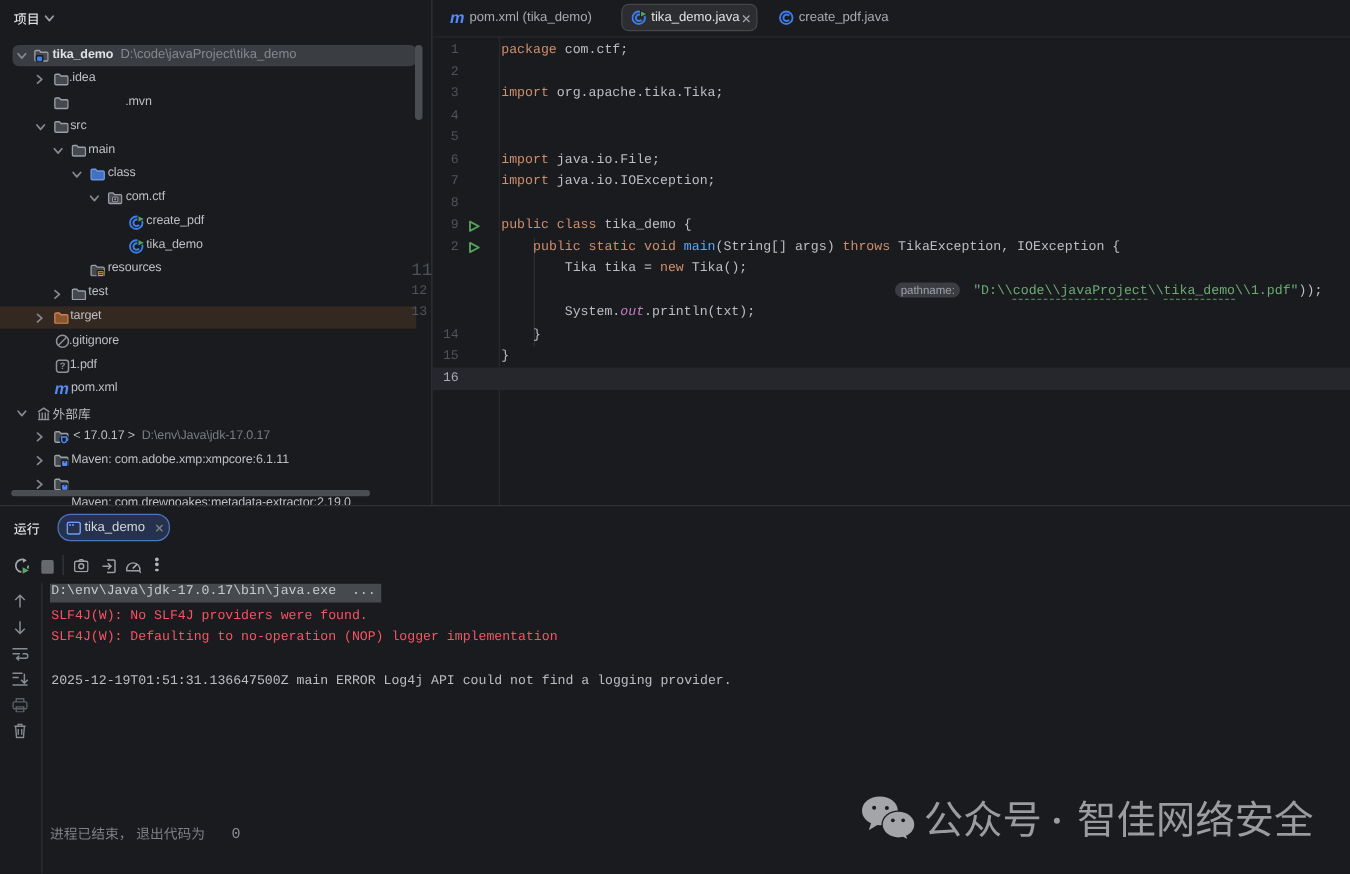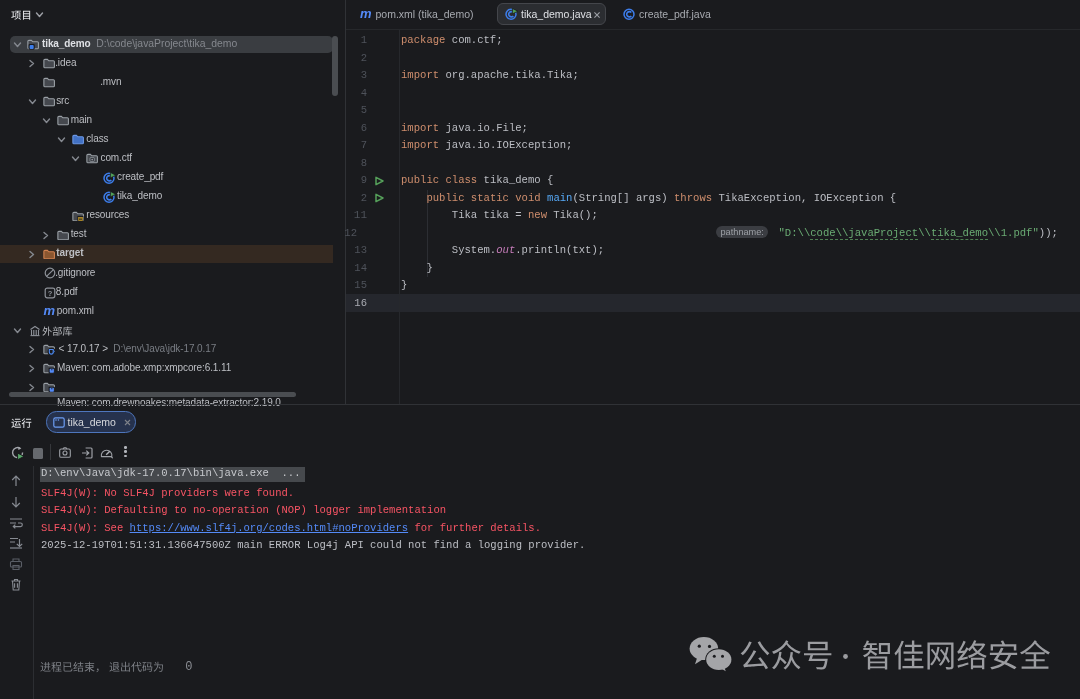--- a/index.html
+++ b/index.html
@@ -95,31 +95,31 @@
 <svg class="abs" style="left:57px;top:229.6px" width="12.3" height="10.8" viewBox="0 0 14 12">
       <path d="M1 2.6 C1 1.9 1.5 1.4 2.2 1.4 H5 L6.6 3 H11.8 C12.5 3 13 3.5 13 4.2 V9.8 C13 10.5 12.5 11 11.8 11 H2.2 C1.5 11 1 10.5 1 9.8 Z" fill="#45484e" stroke="#9aa0a6" stroke-width="1.25"></path>
     </svg>
 <div class="abs sans tree" style="left:70.7px;top:228.3px;">test</div>
 <svg class="abs" style="left:25.5px;top:248.88px" width="11" height="11" viewBox="0 0 11 11">
       <path d="M4 2.5 L7.5 5.5 L4 8.5" fill="none" stroke="#84888f" stroke-width="1.4" stroke-linecap="round" stroke-linejoin="round"></path>
     </svg>
 <svg class="abs" style="left:42.5px;top:248.68px" width="12.3" height="10.8" viewBox="0 0 14 12">
       <path d="M1 2.6 C1 1.9 1.5 1.4 2.2 1.4 H5 L6.6 3 H11.8 C12.5 3 13 3.5 13 4.2 V9.8 C13 10.5 12.5 11 11.8 11 H2.2 C1.5 11 1 10.5 1 9.8 Z" fill="#8a5630" stroke="#cf8150" stroke-width="1.25"></path>
     </svg>
-<div class="abs sans tree" style="left:56.2px;top:247.4px;font-weight:bold;">target</div>
+<div class="abs sans tree" style="left:56.2px;top:247.4px;">target</div>
 <svg class="abs" style="left:43.5px;top:267.46px" width="12" height="12" viewBox="0 0 12 12">
       <circle cx="6" cy="6" r="4.8" fill="none" stroke="#8e9299" stroke-width="1.2"></circle>
       <path d="M2.8 9.2 L9.2 2.8" stroke="#8e9299" stroke-width="1.2"></path>
     </svg>
 <div class="abs sans tree" style="left:55.2px;top:266.5px;">.gitignore</div>
 <svg class="abs" style="left:43.5px;top:286.53999999999996px" width="12" height="12" viewBox="0 0 12 12">
       <rect x="1.2" y="1.2" width="9.6" height="9.6" rx="2" fill="none" stroke="#8e9299" stroke-width="1.2"></rect>
       <text x="6" y="8.6" font-family="Liberation Sans" font-size="7.5" font-weight="bold" fill="#8e9299" text-anchor="middle">?</text>
     </svg>
-<div class="abs sans tree" style="left:55.8px;top:285.5px;">8.pdf</div>
+<div class="abs sans tree" style="left:55.8px;top:285.5px;">1.pdf</div>
 <div class="abs sans" style="left:43.5px;top:302.72px;color:#548af7;font-size:13px;font-style:italic;font-weight:bold">m</div>
 <div class="abs sans tree" style="left:56.8px;top:304.6px;text-align:right;">pom.xml</div>
 <svg class="abs" style="left:12.2px;top:325.2px" width="11" height="11" viewBox="0 0 11 11">
       <path d="M2.5 4 L5.5 7.5 L8.5 4" fill="none" stroke="#84888f" stroke-width="1.4" stroke-linecap="round" stroke-linejoin="round"></path>
     </svg>
 <svg class="abs" style="left:29px;top:324.7px" width="12" height="12" viewBox="0 0 12 12">
       <path d="M1.5 4.5 L6 1.5 L10.5 4.5" fill="none" stroke="#8e9299" stroke-width="1.1"></path>
       <path d="M2.5 5 V10 M4.8 5 V10 M7.2 5 V10 M9.5 5 V10" stroke="#8e9299" stroke-width="1.1"></path>
       <path d="M1.5 10.6 H10.5" stroke="#8e9299" stroke-width="1.1"></path>
     </svg>
@@ -182,23 +182,23 @@
 <div class="abs mono" style="left:329px;top:34.15px;width:38px;text-align:right;font-size:10.55px;color:#4e525a">1</div>
 <div class="abs mono" style="left:329px;top:51.65px;width:38px;text-align:right;font-size:10.55px;color:#4e525a">2</div>
 <div class="abs mono" style="left:329px;top:69.15px;width:38px;text-align:right;font-size:10.55px;color:#4e525a">3</div>
 <div class="abs mono" style="left:329px;top:86.65px;width:38px;text-align:right;font-size:10.55px;color:#4e525a">4</div>
 <div class="abs mono" style="left:329px;top:104.15px;width:38px;text-align:right;font-size:10.55px;color:#4e525a">5</div>
 <div class="abs mono" style="left:329px;top:121.65px;width:38px;text-align:right;font-size:10.55px;color:#4e525a">6</div>
 <div class="abs mono" style="left:329px;top:139.15px;width:38px;text-align:right;font-size:10.55px;color:#4e525a">7</div>
 <div class="abs mono" style="left:329px;top:156.65px;width:38px;text-align:right;font-size:10.55px;color:#4e525a">8</div>
 <div class="abs mono" style="left:329px;top:174.15px;width:38px;text-align:right;font-size:10.55px;color:#4e525a">9</div>
 <div class="abs mono" style="left:329px;top:191.65px;width:38px;text-align:right;font-size:10.55px;color:#4e525a">2</div>
-<div class="abs mono" style="left:329px;top:209.15px;width:38px;text-align:right;font-size:11px;color:#4e525a">11</div>
-<div class="abs mono" style="left:319px;top:226.65px;width:38px;text-align:right;font-size:10.55px;color:#4e525a">12</div>
-<div class="abs mono" style="left:329px;top:244.15px;width:38px;text-align:right;font-size:10.55px;color:#4e525a">13</div>
+<div class="abs mono" style="left:329px;top:209.15px;width:38px;font-size:14px;color:#4e525a">11</div>
+<div class="abs mono" style="left:329px;top:226.65px;width:38px;text-align:left;font-size:10.55px;color:#4e525a">12</div>
+<div class="abs mono" style="left:329px;top:244.15px;width:38px;font-size:10.55px;color:#4e525a">13</div>
 <div class="abs mono" style="left:329px;top:261.65px;width:38px;text-align:right;font-size:10.55px;color:#4e525a">14</div>
 <div class="abs mono" style="left:329px;top:279.15px;width:38px;text-align:right;font-size:10.55px;color:#4e525a">15</div>
 <div class="abs mono" style="left:329px;top:296.65px;width:38px;text-align:right;font-size:10.55px;color:#a9abb2">16</div>
 <svg class="abs" style="left:374px;top:175.75px" width="11" height="10" viewBox="0 0 11 10">
       <path d="M2 1.3 L9 5 L2 8.7 Z" fill="none" stroke="#55a05a" stroke-width="1.5" stroke-linejoin="round"></path>
     </svg>
 <svg class="abs" style="left:374px;top:193.25px" width="11" height="10" viewBox="0 0 11 10">
       <path d="M2 1.3 L9 5 L2 8.7 Z" fill="none" stroke="#55a05a" stroke-width="1.5" stroke-linejoin="round"></path>
     </svg>
 <div class="abs" style="left:426.5px;top:189.5px;width:1px;height:87.5px;background:#2c2e33"></div>
@@ -273,21 +273,20 @@
     </svg>
 <svg class="abs" style="left:10px;top:578px" width="12" height="13" viewBox="0 0 12 13">
       <path d="M1.5 3 H10.5 M4.5 3 V1.5 h3 V3 M2.5 3 L3.2 12 h5.6 L9.5 3" fill="none" stroke="#878b92" stroke-width="1.1"></path>
       <path d="M4.6 5.2 V9.8 M7.4 5.2 V9.8" stroke="#878b92" stroke-width="1.1"></path>
     </svg>
 <div class="abs" style="left:33px;top:466px;width:1px;height:233px;background:#2c2e32"></div>
 <div class="abs" style="left:39.5px;top:466.5px;width:265px;height:15px;background:#46494d"></div>
 <div class="abs mono con" style="left:41px;top:467.4px;color:#c6c8cc">D:\env\Java\jdk-17.0.17\bin\java.exe  ...</div>
 <div class="abs mono con" style="left:41px;top:486.9px;color:#f75464">SLF4J(W): No SLF4J providers were found.</div>
 <div class="abs mono con" style="left:41px;top:504.4px;color:#f75464">SLF4J(W): Defaulting to no-operation (NOP) logger implementation</div>
-<div class="abs mono con" style="left:41px;top:521.7px;color:#f75464">SLF4J(W): See <span style="color:#548af7;text-decoration:underline">https://www.slf4j.org/codes.html#noProviders</span> for further details.</div>
 <div class="abs mono con" style="left:41px;top:539.0px">2025-12-19T01:51:31.136647500Z main ERROR Log4j API could not find a logging provider.</div>
 <svg style="position:absolute;left:40px;top:671.3px;overflow:visible" width="2" height="2">
       <path d="M0.8909999999999999 -8.558C1.496 -8.008 2.2329999999999997 -7.204999999999999 2.574 -6.699L3.2119999999999997 -7.226999999999999C2.8489999999999998 -7.710999999999999 2.09 -8.469999999999999 1.4849999999999999 -9.009ZM7.92 -9.009V-7.2379999999999995H6.1049999999999995V-9.009H5.2909999999999995V-7.2379999999999995H3.7289999999999996V-6.446H5.2909999999999995V-5.159L5.269 -4.476999999999999H3.663V-3.6849999999999996H5.181C5.016 -2.8489999999999998 4.653 -2.0349999999999997 3.828 -1.408C4.004 -1.287 4.311999999999999 -0.979 4.422 -0.814C5.401 -1.5619999999999998 5.83 -2.629 5.994999999999999 -3.6849999999999996H7.92V-0.8799999999999999H8.745V-3.6849999999999996H10.383999999999999V-4.476999999999999H8.745V-6.446H10.164V-7.2379999999999995H8.745V-9.009ZM6.1049999999999995 -6.446H7.92V-4.476999999999999H6.082999999999999L6.1049999999999995 -5.148ZM2.8819999999999997 -5.258H0.5499999999999999V-4.4879999999999995H2.068V-1.331C1.573 -1.144 1.001 -0.6599999999999999 0.418 -0.022L0.968 0.726C1.5399999999999998 -0.022 2.0789999999999997 -0.6709999999999999 2.453 -0.6709999999999999C2.695 -0.6709999999999999 3.0469999999999997 -0.308 3.509 -0.022C4.268 0.46199999999999997 5.191999999999999 0.583 6.556 0.583C7.601 0.583 9.581 0.517 10.362 0.473C10.373 0.23099999999999998 10.504999999999999 -0.16499999999999998 10.604 -0.38499999999999995C9.536999999999999 -0.264 7.8759999999999994 -0.176 6.577999999999999 -0.176C5.335 -0.176 4.411 -0.253 3.6849999999999996 -0.704C3.3219999999999996 -0.9349999999999999 3.0909999999999997 -1.144 2.8819999999999997 -1.265Z M16.852 -8.062999999999999H20.174V-6.039H16.852ZM16.082 -8.777999999999999V-5.324H20.976999999999997V-8.777999999999999ZM15.928 -2.299V-1.5839999999999999H18.084V-0.143H15.190999999999999V0.583H21.593V-0.143H18.898V-1.5839999999999999H21.109V-2.299H18.898V-3.63H21.351V-4.356H15.675V-3.63H18.084V-2.299ZM14.971 -9.086C14.157 -8.712 12.705 -8.392999999999999 11.473 -8.184C11.572 -8.008 11.682 -7.733 11.715 -7.5569999999999995C12.232 -7.622999999999999 12.782 -7.7219999999999995 13.332 -7.832V-6.138H11.539V-5.367999999999999H13.222C12.782 -4.103 12.023 -2.673 11.308 -1.892C11.451 -1.694 11.649 -1.3639999999999999 11.737 -1.133C12.298 -1.815 12.881 -2.904 13.332 -4.015V0.858H14.146V-3.8829999999999996C14.52 -3.421 14.96 -2.827 15.146999999999998 -2.5189999999999997L15.642 -3.1679999999999997C15.422 -3.421 14.465 -4.411 14.146 -4.686V-5.367999999999999H15.521V-6.138H14.146V-8.019C14.663 -8.139999999999999 15.146999999999998 -8.283 15.543 -8.448Z M23.023 -8.558V-7.733H30.217V-4.84H24.442V-6.654999999999999H23.606V-1.1219999999999999C23.606 0.242 24.167 0.572 25.948999999999998 0.572C26.367 0.572 29.645 0.572 30.085 0.572C31.9 0.572 32.263 -0.033 32.472 -2.057C32.23 -2.101 31.856 -2.2439999999999998 31.636 -2.3979999999999997C31.482 -0.627 31.295 -0.242 30.096 -0.242C29.348 -0.242 26.488 -0.242 25.905 -0.242C24.695 -0.242 24.442 -0.407 24.442 -1.111V-4.026H30.217V-3.476H31.075V-8.558Z M33.385 -0.583 33.528 0.264C34.617 0.022 36.08 -0.286 37.466 -0.605L37.4 -1.3639999999999999C35.926 -1.067 34.408 -0.748 33.385 -0.583ZM33.616 -4.697C33.781 -4.774 34.056 -4.829 35.453 -4.994C34.958 -4.301 34.496 -3.751 34.287 -3.542C33.924 -3.146 33.671 -2.8819999999999997 33.418 -2.827C33.517 -2.6069999999999998 33.649 -2.1999999999999997 33.693 -2.024C33.957 -2.167 34.353 -2.255 37.422 -2.816C37.4 -2.992 37.367 -3.3219999999999996 37.378 -3.542L34.925 -3.146C35.816 -4.103 36.685 -5.269 37.433 -6.457L36.674 -6.919C36.465 -6.523 36.223 -6.127 35.97 -5.742L34.507 -5.6209999999999996C35.156 -6.534 35.794 -7.699999999999999 36.289 -8.822L35.442 -9.174C35.002 -7.887 34.21 -6.523 33.957 -6.170999999999999C33.726 -5.819 33.528 -5.566 33.33 -5.521999999999999C33.429 -5.2909999999999995 33.572 -4.872999999999999 33.616 -4.697ZM40.028999999999996 -9.251V-7.765999999999999H37.488V-6.973999999999999H40.028999999999996V-5.258H37.763V-4.465999999999999H43.186V-5.258H40.876V-6.973999999999999H43.373V-7.765999999999999H40.876V-9.251ZM38.049 -3.344V0.869H38.852V0.39599999999999996H42.086V0.825H42.911V-3.344ZM38.852 -0.352V-2.5959999999999996H42.086V-0.352Z M45.595 -6.093999999999999V-2.9259999999999997H48.62C47.597 -1.7599999999999998 45.958 -0.704 44.44 -0.176C44.627 -0.011 44.88 0.308 45.012 0.506C46.442 -0.05499999999999999 47.971 -1.0999999999999999 49.06 -2.299V0.8799999999999999H49.907V-2.3539999999999996C50.996 -1.1219999999999999 52.558 -0.05499999999999999 54.032 0.528C54.164 0.308 54.428 -0.022 54.626 -0.187C53.075 -0.704 51.403 -1.7599999999999998 50.38 -2.9259999999999997H53.449V-6.093999999999999H49.907V-7.292999999999999H54.197V-8.074H49.907V-9.229H49.06V-8.074H44.836V-7.292999999999999H49.06V-6.093999999999999ZM46.387 -5.356999999999999H49.06V-3.663H46.387ZM49.907 -5.356999999999999H52.602000000000004V-3.663H49.907Z M56.727 1.1769999999999998C57.882 0.7699999999999999 58.63 -0.132 58.63 -1.3199999999999998C58.63 -2.09 58.3 -2.585 57.695 -2.585C57.244 -2.585 56.859 -2.31 56.859 -1.793C56.859 -1.276 57.233 -1.012 57.684 -1.012L57.871 -1.034C57.816 -0.27499999999999997 57.332 0.242 56.485 0.594Z" fill="#7e8187" fill-opacity="1.0"></path>
     </svg>
 <svg style="position:absolute;left:108.5px;top:671.3px;overflow:visible" width="2" height="2">
       <path d="M0.8799999999999999 -8.36C1.4849999999999999 -7.821 2.189 -7.050999999999999 2.497 -6.545L3.1679999999999997 -7.039999999999999C2.827 -7.545999999999999 2.101 -8.283 1.518 -8.799999999999999ZM8.58 -6.38V-5.313H5.137V-6.38ZM8.58 -7.029H5.137V-8.062999999999999H8.58ZM4.224 -0.9129999999999999C4.444 -1.056 4.785 -1.1769999999999998 7.084 -1.8259999999999998C7.061999999999999 -1.98 7.039999999999999 -2.299 7.050999999999999 -2.5189999999999997L5.137 -2.024V-4.62H9.383V-8.745H4.301V-2.376C4.301 -1.914 4.037 -1.694 3.8499999999999996 -1.595C3.9819999999999998 -1.4409999999999998 4.169 -1.111 4.224 -0.9129999999999999ZM6.159999999999999 -3.8499999999999996C7.337 -3.0029999999999997 8.756 -1.7599999999999998 9.415999999999999 -0.946L10.032 -1.43C9.658 -1.8699999999999999 9.075 -2.409 8.437 -2.937C9.030999999999999 -3.278 9.702 -3.7289999999999996 10.263 -4.1579999999999995L9.603 -4.6419999999999995C9.184999999999999 -4.268 8.503 -3.751 7.909 -3.3659999999999997C7.513 -3.6959999999999997 7.106 -4.004 6.720999999999999 -4.268ZM2.8489999999999998 -5.324H0.572V-4.553999999999999H2.068V-1.155C1.573 -0.968 1.012 -0.528 0.45099999999999996 0.022L0.957 0.704C1.551 0.033 2.1229999999999998 -0.5499999999999999 2.5189999999999997 -0.5499999999999999C2.772 -0.5499999999999999 3.1239999999999997 -0.23099999999999998 3.586 0.033C4.345 0.473 5.302 0.583 6.6 0.583C7.656 0.583 9.581 0.517 10.373 0.473C10.395 0.242 10.516 -0.143 10.604 -0.352C9.536999999999999 -0.23099999999999998 7.898 -0.154 6.622 -0.154C5.423 -0.154 4.476999999999999 -0.23099999999999998 3.7619999999999996 -0.616C3.344 -0.858 3.0909999999999997 -1.067 2.8489999999999998 -1.1769999999999998Z M12.144 -3.751V0.23099999999999998H19.954V0.858H20.845V-3.751H19.954V-0.594H16.929V-4.444H20.405V-8.25H19.514V-5.247H16.929V-9.229H16.027V-5.247H13.508V-8.238999999999999H12.65V-4.444H16.027V-0.594H13.057V-3.751Z M29.865 -8.613C30.514 -8.062999999999999 31.284 -7.292999999999999 31.647 -6.798L32.285 -7.2379999999999995C31.911 -7.733 31.119 -8.481 30.459 -9.009ZM28.028 -9.086C28.072 -7.92 28.149 -6.819999999999999 28.247999999999998 -5.808L25.564 -5.467L25.685 -4.686L28.336 -5.016C28.753999999999998 -1.5619999999999998 29.634 0.737 31.46 0.869C32.043 0.9019999999999999 32.483 0.32999999999999996 32.725 -1.573C32.56 -1.65 32.197 -1.8479999999999999 32.032 -2.013C31.921999999999997 -0.737 31.746 -0.088 31.427 -0.09899999999999999C30.25 -0.21999999999999997 29.524 -2.1999999999999997 29.15 -5.1259999999999994L32.504999999999995 -5.544L32.384 -6.324999999999999L29.061999999999998 -5.907C28.951999999999998 -6.885999999999999 28.886 -7.9639999999999995 28.853 -9.086ZM25.442999999999998 -9.129999999999999C24.717 -7.380999999999999 23.496 -5.6979999999999995 22.231 -4.62C22.374 -4.433 22.627 -4.015 22.715 -3.828C23.221 -4.279 23.716 -4.829 24.189 -5.433999999999999V0.858H25.036V-6.643999999999999C25.487 -7.348 25.894 -8.107 26.224 -8.876999999999999Z M37.51 -2.255V-1.507H41.712V-2.255ZM38.400999999999996 -7.1499999999999995C38.324 -6.061 38.181 -4.587 38.038 -3.707H38.258L42.493 -3.6959999999999997C42.284 -1.287 42.042 -0.308 41.756 -0.022C41.646 0.088 41.536 0.10999999999999999 41.338 0.09899999999999999C41.14 0.09899999999999999 40.644999999999996 0.09899999999999999 40.117 0.044C40.249 0.253 40.326 0.572 40.348 0.8029999999999999C40.876 0.836 41.382 0.836 41.668 0.814C41.998 0.7919999999999999 42.207 0.715 42.416 0.473C42.812 0.077 43.065 -1.0779999999999998 43.318 -4.048C43.329 -4.169 43.34 -4.411 43.34 -4.411H41.976C42.152 -5.7749999999999995 42.328 -7.425 42.416 -8.568999999999999L41.833 -8.635L41.701 -8.591H37.873V-7.832H41.558C41.47 -6.864 41.327 -5.521999999999999 41.195 -4.411H38.907C39.006 -5.225 39.116 -6.2589999999999995 39.171 -7.095ZM33.561 -8.657V-7.898H34.903C34.595 -6.215 34.1 -4.653 33.319 -3.6079999999999997C33.451 -3.388 33.638 -2.9259999999999997 33.693 -2.7169999999999996C33.902 -2.992 34.1 -3.2889999999999997 34.276 -3.6189999999999998V0.374H34.991V-0.506H37.015V-5.269H35.002C35.288 -6.093999999999999 35.519 -6.984999999999999 35.695 -7.898H37.334V-8.657ZM34.991 -4.521H36.289V-1.2429999999999999H34.991Z M45.782 -8.623999999999999C46.222 -8.107 46.717 -7.403 46.937 -6.952L47.685 -7.3149999999999995C47.454 -7.765999999999999 46.937 -8.448 46.486 -8.931999999999999ZM49.489 -4.0809999999999995C50.05 -3.4099999999999997 50.699 -2.4859999999999998 50.985 -1.9029999999999998L51.711 -2.299C51.414 -2.871 50.743 -3.7619999999999996 50.171 -4.411ZM48.521 -9.218V-7.92C48.521 -7.502 48.51 -7.061999999999999 48.477 -6.5889999999999995H44.902V-5.763999999999999H48.388999999999996C48.114 -3.8059999999999996 47.245 -1.595 44.605 0.121C44.803 0.253 45.111 0.5389999999999999 45.254 0.726C48.07 -1.144 48.972 -3.6079999999999997 49.236 -5.763999999999999H53.031C52.876999999999995 -2.024 52.701 -0.5499999999999999 52.370999999999995 -0.209C52.25 -0.077 52.129 -0.044 51.887 -0.05499999999999999C51.623 -0.05499999999999999 50.93 -0.05499999999999999 50.182 -0.121C50.347 0.121 50.457 0.484 50.468 0.737C51.15 0.7699999999999999 51.843 0.7919999999999999 52.228 0.759C52.635 0.715 52.888 0.627 53.141 0.308C53.57 -0.19799999999999998 53.724000000000004 -1.7489999999999999 53.9 -6.159999999999999C53.9 -6.292 53.911 -6.5889999999999995 53.911 -6.5889999999999995H49.324C49.346000000000004 -7.050999999999999 49.357 -7.502 49.357 -7.909V-9.218Z" fill="#7e8187" fill-opacity="1.0"></path>
     </svg>
 <div class="abs mono" style="left:185.3px;top:661.1px;font-size:12px;line-height:12px;color:#8a8d93">0</div>
 <svg class="abs" style="left:689px;top:636px" width="44" height="36" viewBox="0 0 44 36">
 <ellipse cx="14.9" cy="12.6" rx="14.3" ry="11.5" fill="#a4a5a8"></ellipse>

